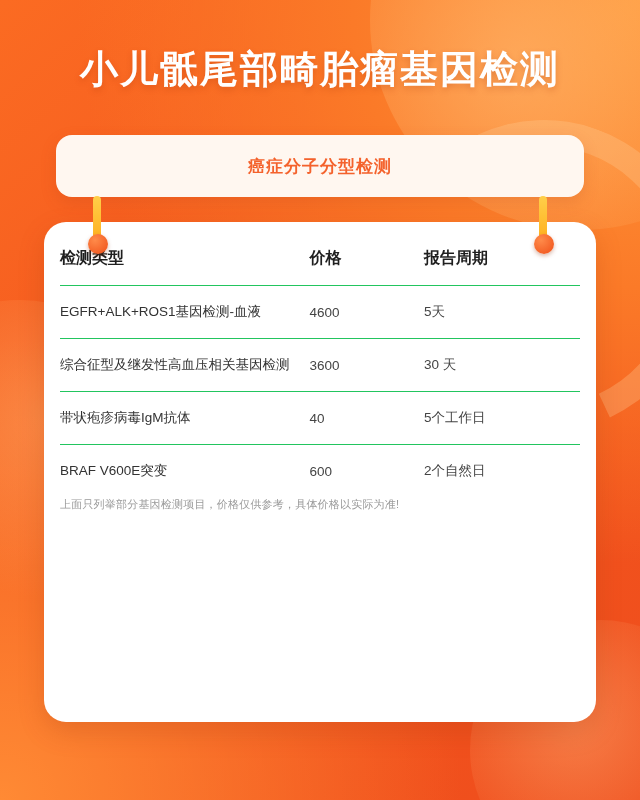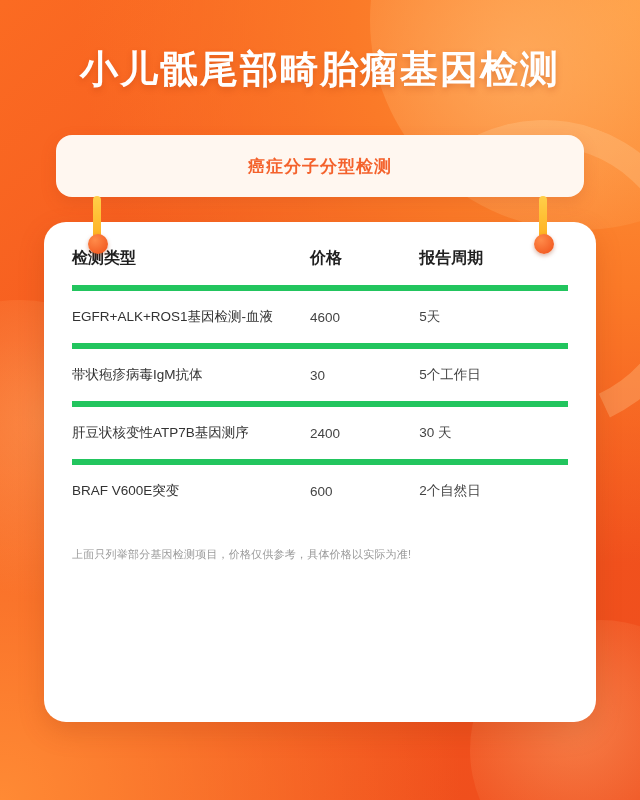--- a/index.html
+++ b/index.html
@@ -122,54 +122,54 @@
   .card {
     position: absolute;
     top: 222px;
     left: 44px;
     width: 552px;
     height: 500px;
     background: #ffffff;
     border-radius: 22px;
     box-shadow: 0 10px 26px rgba(160,55,15,.22);
     z-index: 3;
-    padding: 0 28px;
+    padding: 0 16px;
     box-sizing: border-box;
   }
 
   table.price {
     width: 100%;
     border-collapse: collapse;
     table-layout: fixed;
   }
   table.price th {
     font-size: 16px;
     color: #1f1f1f;
     font-weight: bold;
     padding: 26px 0 16px;
     text-align: left;
   }
   table.price th.c2, table.price th.c3 { }
   table.price td {
     font-size: 13.5px;
     color: #333333;
     padding: 17px 0;
-    border-top: 6px solid #22c55e;
+    border-top: 1px solid #22c55e;
     text-align: left;
     white-space: nowrap;
   }
   table.price td.c2, table.price td.c3 {
     color: #444;
   }
   table.price col.k1 { width: 48%; }
   table.price col.k2 { width: 22%; }
   table.price col.k3 { width: 30%; }
 
   .note {
-    margin-top: 30px;
+    margin-top: 0;
     font-size: 11px;
     color: #9a9a9a;
     letter-spacing: .2px;
   }
 </style>
 </head>
 <body>
 
 <div class="poster">
 
@@ -207,28 +207,28 @@
           <th class="c3">报告周期</th>
         </tr>
       </thead>
       <tbody>
         <tr>
           <td class="c1">EGFR+ALK+ROS1基因检测-血液</td>
           <td class="c2">4600</td>
           <td class="c3">5天</td>
         </tr>
         <tr>
+          <td class="c1">综合征型及继发性高血压相关基因检测</td>
+          <td class="c2">3600</td>
+          <td class="c3">30 天</td>
+        </tr>
+        <tr>
           <td class="c1">带状疱疹病毒IgM抗体</td>
-          <td class="c2">30</td>
+          <td class="c2">40</td>
           <td class="c3">5个工作日</td>
-        </tr>
-        <tr>
-          <td class="c1">肝豆状核变性ATP7B基因测序</td>
-          <td class="c2">2400</td>
-          <td class="c3">30 天</td>
         </tr>
         <tr>
           <td class="c1">BRAF V600E突变</td>
           <td class="c2">600</td>
           <td class="c3">2个自然日</td>
         </tr>
       </tbody>
     </table>
     <div class="note">上面只列举部分基因检测项目，价格仅供参考，具体价格以实际为准!</div>
   </div>

